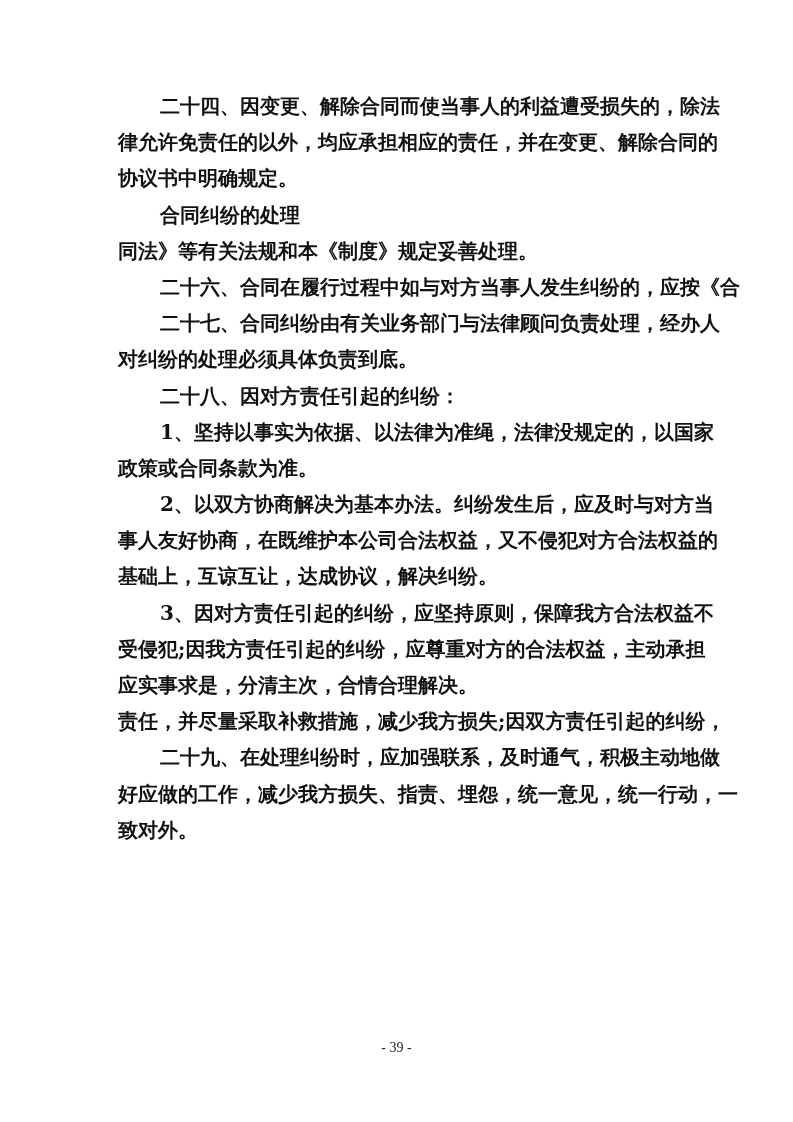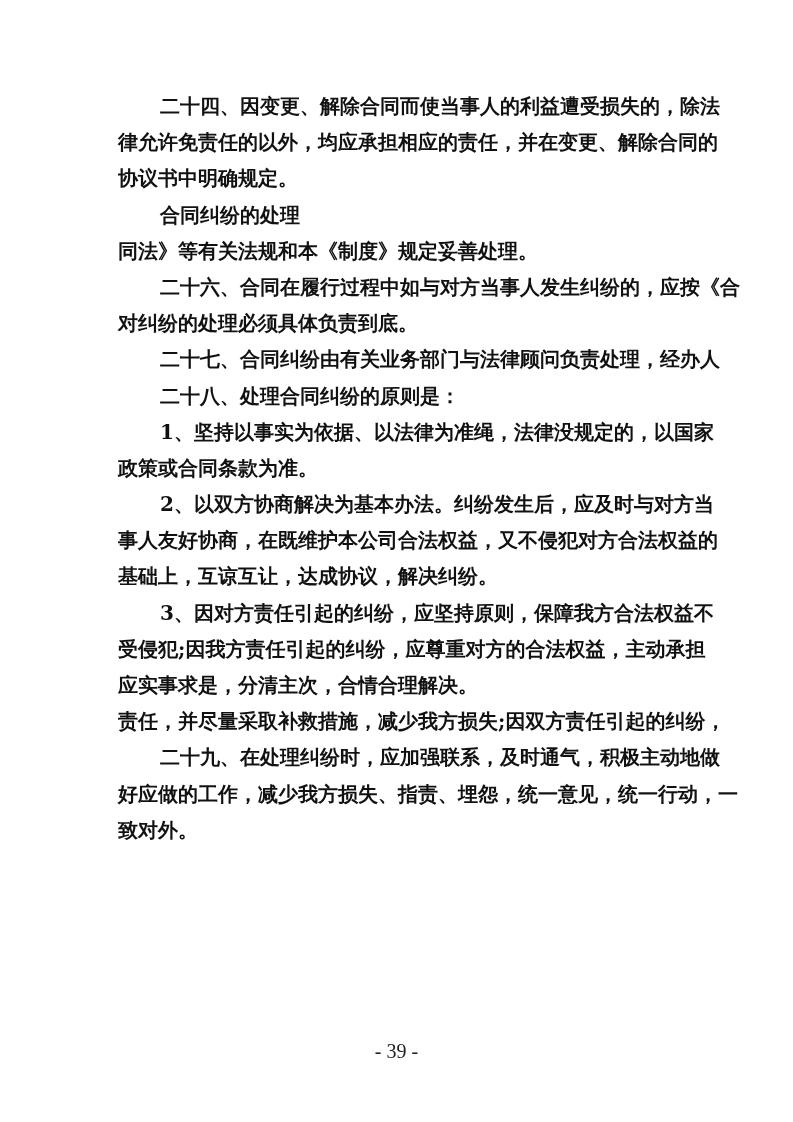--- a/index.html
+++ b/index.html
@@ -44,21 +44,21 @@
   .line.indent {
     padding-left: 42px;
   }
   .page-number {
     position: absolute;
     left: 0;
     width: 793px;
     top: 1040px;
     text-align: center;
     font-family: "Liberation Serif", "DejaVu Serif", serif;
-    font-size: 20px;
+    font-size: 14px;
     color: #222222;
   }
 </style>
 </head>
 <body>
 
 <div class="page">
   <div class="content">
 
     <div>
@@ -71,26 +71,26 @@
     <div>
       <div class="line indent last">合同纠纷的处理</div>
     </div>
 
     <div>
       <div class="line last">同法》等有关法规和本《制度》规定妥善处理。</div>
       <div class="line indent">二十六、合同在履行过程中如与对方当事人发生纠纷的，应按《合</div>
     </div>
 
     <div>
+      <div class="line indent">二十七、合同纠纷由有关业务部门与法律顾问负责处理，经办人</div>
       <div class="line last">对纠纷的处理必须具体负责到底。</div>
-      <div class="line indent">二十七、合同纠纷由有关业务部门与法律顾问负责处理，经办人</div>
     </div>
 
     <div>
-      <div class="line indent last">二十八、处理合同纠纷的原则是：</div>
+      <div class="line indent last">二十八、因对方责任引起的纠纷：</div>
     </div>
 
     <div>
       <div class="line indent">1、坚持以事实为依据、以法律为准绳，法律没规定的，以国家</div>
       <div class="line last">政策或合同条款为准。</div>
     </div>
 
     <div>
       <div class="line indent">2、以双方协商解决为基本办法。纠纷发生后，应及时与对方当</div>
       <div class="line">事人友好协商，在既维护本公司合法权益，又不侵犯对方合法权益的</div>

